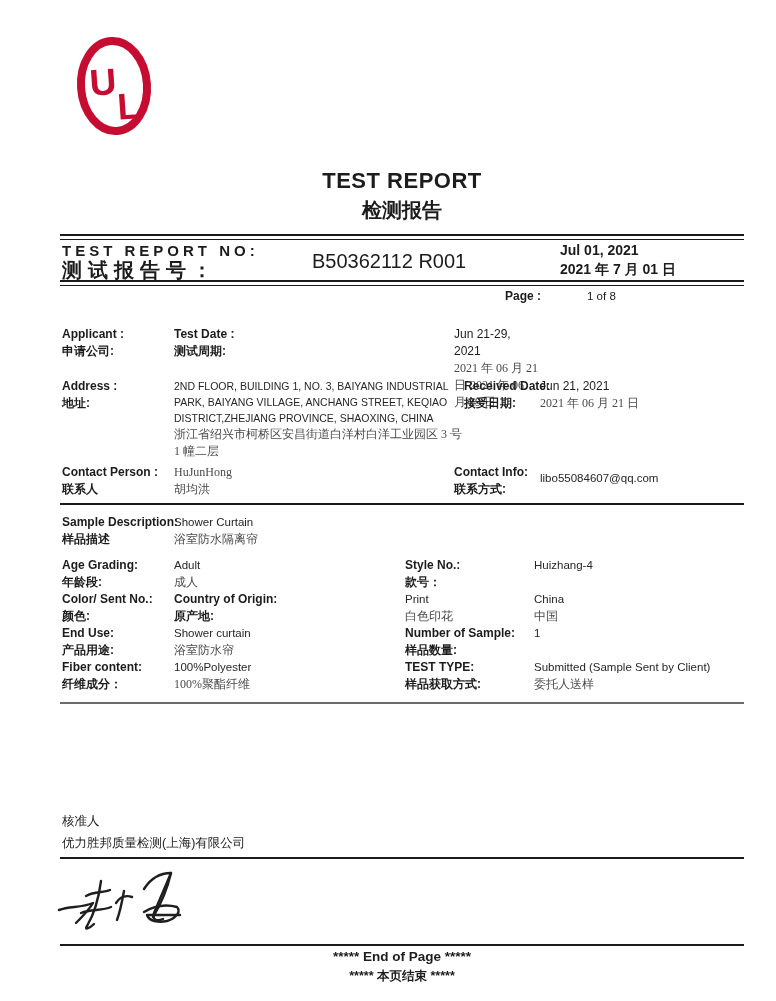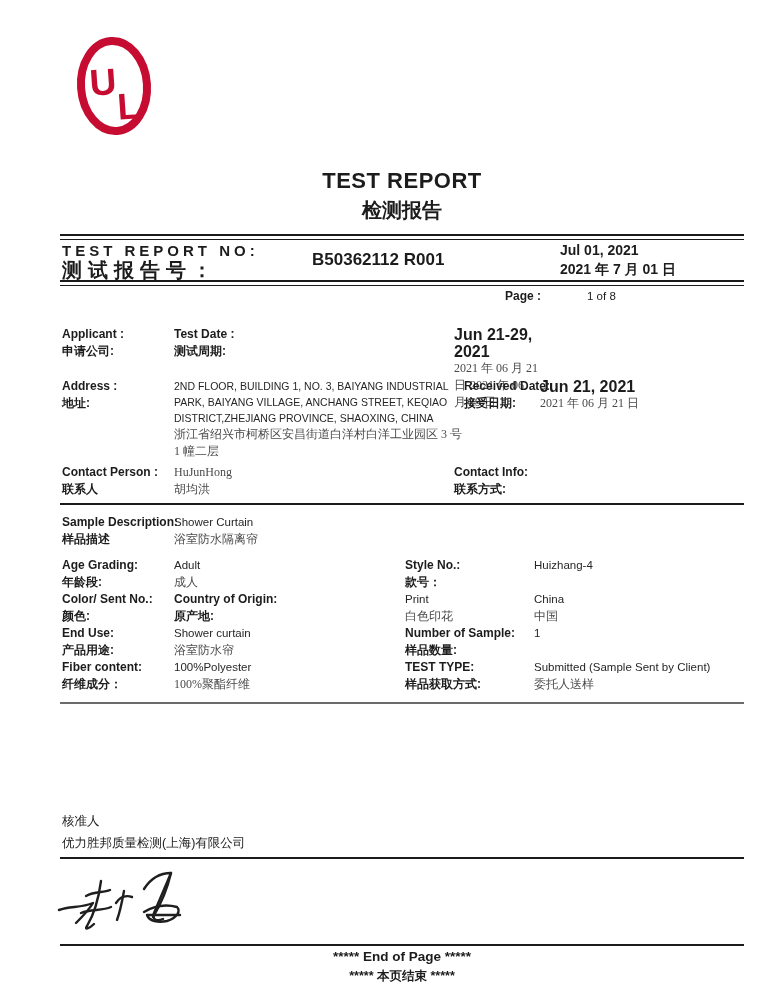--- a/index.html
+++ b/index.html
@@ -10,25 +10,25 @@
   
   .dline{height:3px;border-top:2px solid #1b1b1b;border-bottom:1px solid #1b1b1b;}
   .sline{height:0;border-top:2px solid #1b1b1b;}
   .gline{height:0;border-top:2px solid #6b6b6b;}
 
   
   .title-en{font-size:22px;font-weight:bold;letter-spacing:.5px;line-height:26px;text-align:center;}
   .title-zh{font-size:20px;font-weight:bold;line-height:32px;text-align:center;}
   .rpt-lbl-en{font-size:15px;font-weight:bold;letter-spacing:4px;line-height:18px;white-space:nowrap;}
   .rpt-lbl-zh{font-size:20px;font-weight:bold;letter-spacing:6px;line-height:18px;white-space:nowrap;}
-  .rpt-val{font-size:17px;font-weight:bold;white-space:nowrap;}
+  .rpt-val{font-size:20px;font-weight:normal;white-space:nowrap;}
   .rpt-date{font-size:14px;font-weight:bold;line-height:19px;white-space:nowrap;}
   .lbl{font-size:12px;font-weight:bold;line-height:17px;white-space:nowrap;}
   .val{font-size:11.5px;line-height:17px;color:#262626;}
-  .val-b{font-size:16px;font-weight:bold;line-height:17px;color:#1c1c1c;}
+  .val-b{font-size:12px;font-weight:normal;line-height:17px;color:#1c1c1c;}
   .vzh{font-family:"Liberation Serif","DejaVu Serif",serif;font-size:12px;line-height:17px;color:#4a4a4a;}
   .addr-en{font-size:10.5px;line-height:16px;}
   .pg-lbl{font-size:12px;font-weight:bold;}
   .pg-val{font-size:11.5px;}
   .approve{font-size:12.5px;line-height:22px;color:#222;}
   .foot-en{font-size:13.5px;font-weight:bold;text-align:center;line-height:20px;}
   .foot-zh{font-size:12.5px;font-weight:bold;text-align:center;line-height:19px;}
 
   
   .row4{display:grid;grid-template-columns:112px 280px 86px minmax(0,1fr);width:684px;}
@@ -111,20 +111,23 @@
       <div class="lbl">Contact Person :</div>
       <div class="lbl">联系人</div>
     </div>
     <div class="cell">
       <div class="vzh">HuJunHong</div>
       <div class="vzh">胡均洪</div>
     </div>
     <div class="cell">
       <div class="lbl">Contact Info:</div>
       <div class="lbl">联系方式:</div>
+    </div>
+    <div class="cell" style="padding-top:6px;">
+      <div class="val">libo55084607@qq.com</div>
     </div>
   </div>
 
   <div class="sline abs" style="left:60px;top:503px;width:684px;"></div>
 
   <div class="abs rowsamp" style="left:60px;top:514px;">
     <div class="cell">
       <div class="lbl">Sample Description:</div>
       <div class="lbl">样品描述</div>
     </div>

